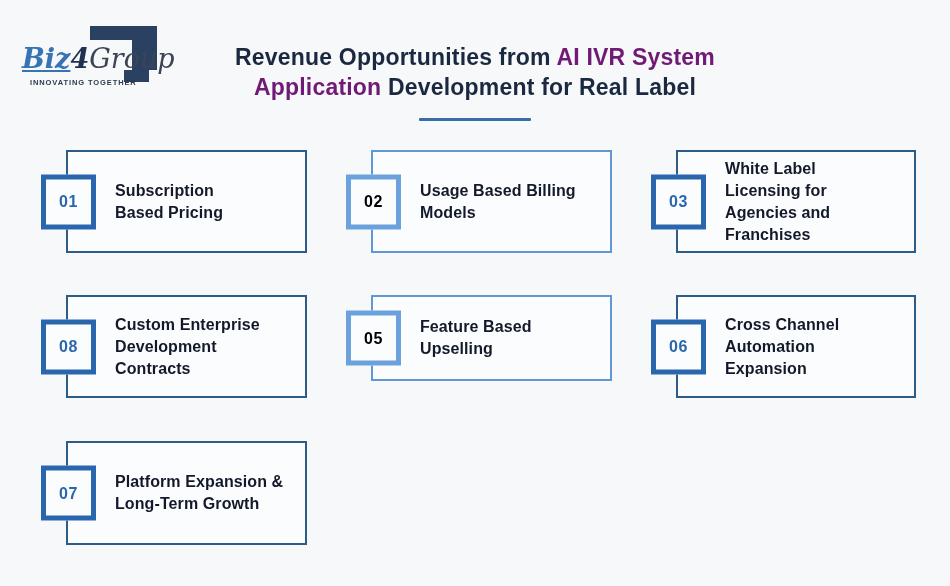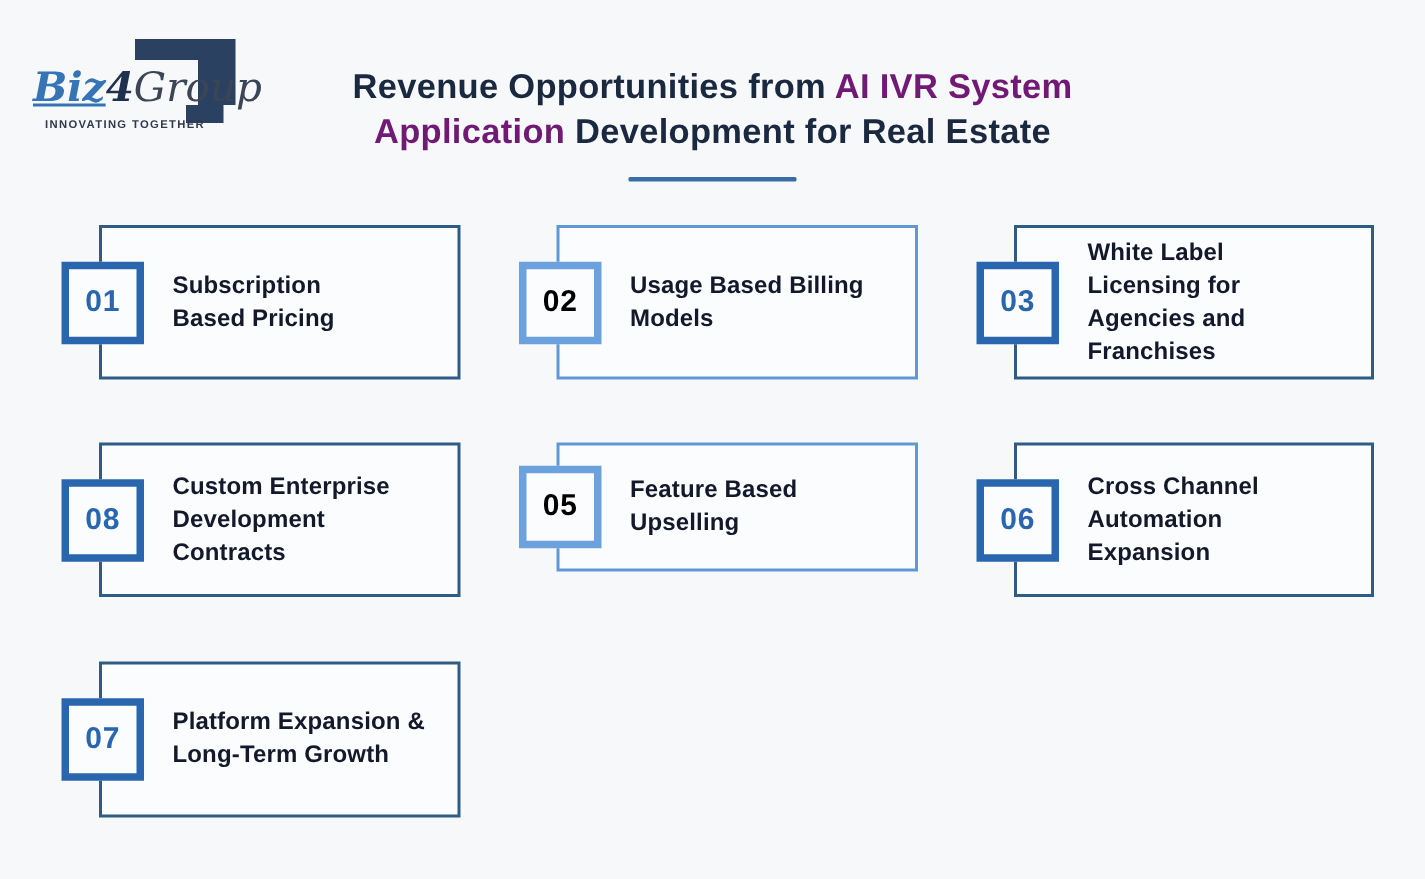--- a/index.html
+++ b/index.html
@@ -52,21 +52,21 @@
     display:flex;align-items:center;
   }
   .card.light{border-color:#5f98d5;}
   .numbox{
     position:absolute;left:-27px;top:50%;
     transform:translateY(-50%);
     width:55px;height:55px;box-sizing:border-box;
     background:#fbfcfe;
     border:5px solid #2a66ae;
     display:flex;align-items:center;justify-content:center;
-    font-size:20px;font-weight:bold;color:#2a66ae;
+    font-size:16px;font-weight:bold;color:#2a66ae;
     letter-spacing:0.5px;
   }
   .card.light .numbox{border-color:#6ba1dc;color:#000000;}
   .card-label{
     margin-left:47px;margin-right:14px;
     font-size:16px;font-weight:bold;line-height:22px;
     color:#13192a;white-space:pre-line;letter-spacing:0.1px;
   }
 </style>
 </head>
@@ -75,21 +75,21 @@
 <div class="canvas">
 
   <div class="logo">
     <svg width="150" height="92" viewBox="0 0 150 92">
       <polygon points="70,14 137,14 137,58 129,58 129,70 104,70 104,58 112,58 112,28 70,28" fill="#2a4161"></polygon>
     </svg>
     <div class="logo-text"><span class="logo-biz">Biz</span><span class="logo-four">4</span><span class="logo-group">Group</span></div>
     <div class="logo-tagline">INNOVATING TOGETHER</div>
   </div>
 
-  <h1 class="title"><span class="t-dark">Revenue Opportunities from </span><span class="t-blue">AI IVR System</span><br><span class="t-blue">Application</span><span class="t-dark"> Development for Real Estate</span></h1>
+  <h1 class="title"><span class="t-dark">Revenue Opportunities from </span><span class="t-blue">AI IVR System</span><br><span class="t-blue">Application</span><span class="t-dark"> Development for Real Label</span></h1>
   <div class="title-underline"></div>
 
   <div class="card dark" style="left:66px;top:150px;width:241px;height:103px">
     <div class="numbox">01</div>
     <div class="card-label">Subscription
 Based Pricing</div>
   </div>
 
   <div class="card light" style="left:371px;top:150px;width:241px;height:103px">
     <div class="numbox">02</div>

